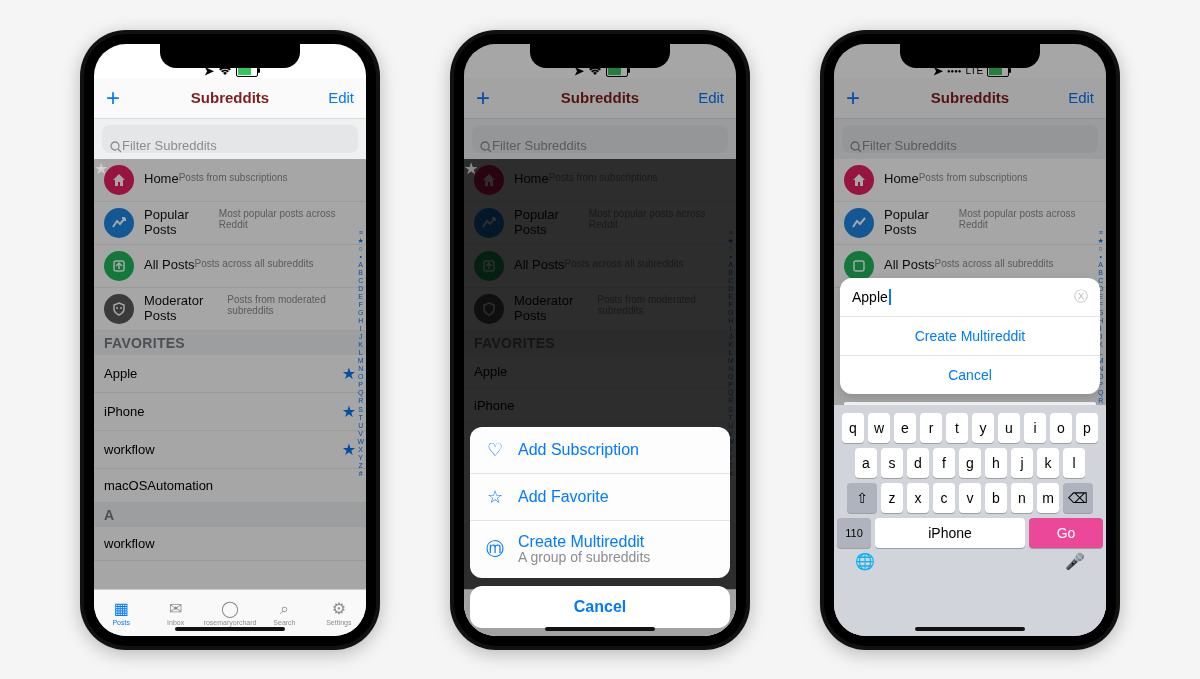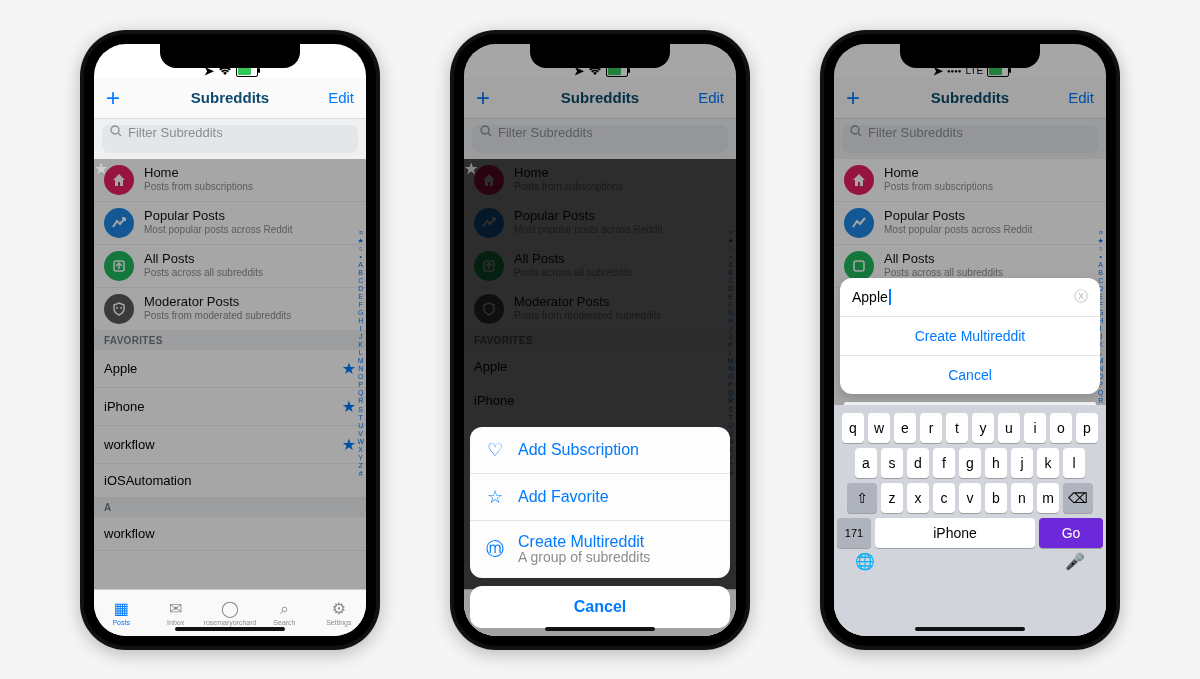--- a/index.html
+++ b/index.html
@@ -7,31 +7,31 @@
   .phone{width:300px;height:620px;position:relative;}
   .frame{position:absolute;inset:0;border-radius:46px;background:#111;box-shadow:0 4px 18px rgba(0,0,0,.25);}
   .frame-inner{position:absolute;inset:4px;border-radius:42px;background:#000;}
   .screen{position:absolute;left:14px;top:14px;right:14px;bottom:14px;border-radius:32px;overflow:hidden;background:#fff;}
   .notch{position:absolute;top:0;left:50%;transform:translateX(-50%);width:140px;height:24px;background:#000;border-bottom-left-radius:16px;border-bottom-right-radius:16px;z-index:50;}
   .content{position:absolute;inset:0;display:flex;flex-direction:column;}
   .statusbar{height:34px;display:flex;justify-content:space-between;align-items:center;padding:0 18px 0 20px;font-size:12px;font-weight:600;flex-direction:column;}
   .sb-right{display:flex;align-items:center;gap:4px;}
   .navbar{height:40px;display:flex;align-items:center;justify-content:space-between;padding:0 12px;border-bottom:.5px solid #ddd;background:#fafafa;font-size:15px;}
   .nav-left{color:#007aff;font-size:24px;font-weight:300;width:42px;}
-  .nav-title{font-weight:600;color:#0c4a6e;}
+  .nav-title{font-weight:600;color:#7f1d1d;}
   .nav-right{color:#007aff;width:42px;text-align:right;}
   .searchbar{background:#eef0f2;padding:6px 8px;}
-  .searchfield{background:#e4e6e8;border-radius:8px;height:28px;display:flex;align-items:flex-start;padding:0 8px;color:#8a8d91;font-size:13px;gap:6px;}
+  .searchfield{background:#e4e6e8;border-radius:8px;height:28px;display:flex;align-items:flex-end;padding:0 8px;color:#8a8d91;font-size:13px;gap:0;}
   .list{flex:1;overflow:hidden;position:relative;background:#fff;}
   .row{display:flex;align-items:center;padding:6px 10px;border-bottom:.5px solid #eee;gap:10px;}
   .row .icon{width:30px;height:30px;border-radius:50%;display:flex;align-items:center;justify-content:center;color:#fff;flex-shrink:0;}
-  .row .lbls{display:flex;flex-direction:column;line-height:1.15;}
+  .row .lbls{display:flex;line-height:1.15;}
   .row .title{font-size:13px;color:#111;font-weight:500;}
   .row .sub{font-size:10px;color:#8a8d91;}
-  .section{font-size:10px;font-weight:600;color:#767a80;background:#f2f3f5;padding:4px 10px;letter-spacing:.3px;}
+  .section{font-size:14px;font-weight:600;color:#767a80;background:#f2f3f5;padding:4px 10px;letter-spacing:.3px;}
   .favrow{padding:9px 10px;border-bottom:.5px solid #eee;display:flex;align-items:center;font-size:13px;}
   .favrow .star{margin-left:auto;color:#007aff;font-size:16px;}
   .favrow .star.dim{color:#d0d0d0;}
   .indexstrip{position:absolute;right:2px;top:70px;bottom:0;display:flex;flex-direction:column;font-size:7px;color:#007aff;align-items:center;line-height:1.15;}
   .tabbar{height:46px;border-top:.5px solid #ccc;display:flex;background:#f9f9f9;}
   .tab{flex:1;display:flex;flex-direction:column;align-items:center;justify-content:center;gap:1px;color:#8a8d91;}
   .tab.active{color:#007aff;}
   .tab .ticon{font-size:16px;}
   .tab .tlbl{font-size:7px;}
   .homeind{position:absolute;bottom:5px;left:50%;transform:translateX(-50%);width:110px;height:4px;border-radius:3px;background:#111;z-index:60;}
@@ -51,21 +51,21 @@
   .input-field{padding:10px 12px;border-bottom:.5px solid #e4e4e4;display:flex;align-items:center;font-size:14px;}
   .cursor{width:2px;height:16px;background:#007aff;display:inline-block;margin-left:1px;}
   .clear-x{margin-left:auto;color:#c0c0c0;font-size:14px;}
   .btn-row{padding:11px;text-align:center;color:#007aff;border-bottom:.5px solid #e4e4e4;font-size:14px;}
   .btn-row:last-child{border-bottom:none;}
   .keyboard{position:absolute;left:0;right:0;bottom:0;height:220px;background:#d1d4da;z-index:30;display:flex;flex-direction:column;padding:3px 3px 8px;}
   .krow{display:flex;gap:4px;justify-content:center;margin-top:5px;}
   .key{background:#fff;border-radius:4px;box-shadow:0 1px 0 rgba(0,0,0,.25);width:22px;height:30px;display:flex;align-items:center;justify-content:center;font-size:14px;}
   .key.fn{background:#aeb3bd;width:30px;}
   .key.space{flex:1;}
-  .key.go{background:#6d28d9;color:#fff;width:64px;}
+  .key.go{background:#ec4899;color:#fff;width:74px;}
   .key.num{width:34px;background:#aeb3bd;font-size:11px;}
   .kb-bottom{display:flex;justify-content:space-between;padding:4px 18px 0;color:#5a5e66;font-size:16px;}
   .battery-pill{width:20px;height:10px;border:1px solid #000;border-radius:2px;position:relative;display:inline-block;}
   .battery-pill::after{content:'';position:absolute;right:-3px;top:2px;width:2px;height:5px;background:#000;border-radius:1px;}
   .battery-fill{position:absolute;left:1px;top:1px;bottom:1px;width:65%;background:#33c759;border-radius:1px;}
   svg{display:block;}
 </style>
 </head>
 <body>
 
@@ -166,21 +166,21 @@
         <div class="favrow">
               <span>iPhone</span>
               <span class="star">★</span>
             </div>
         <div class="favrow">
               <span>workflow</span>
               <span class="star">★</span>
             </div>
 
         <div class="favrow">
-              <span>iOSAutomation</span>
+              <span>macOSAutomation</span>
             </div>
 
         <div class="section">A</div>
         <div class="favrow">
               <span>workflow</span>
               <span class="star dim">★</span>
             </div>
 
         <div class="indexstrip" id="idx1">
               <span>≡</span>
@@ -569,21 +569,21 @@
               <div class="key">x</div>
               <div class="key">c</div>
               <div class="key">v</div>
               <div class="key">b</div>
               <div class="key">n</div>
               <div class="key">m</div>
             </div>
         <div class="key fn">⌫</div>
       </div>
       <div class="krow">
-        <div class="key num">171</div>
+        <div class="key num">110</div>
         <div class="key space">iPhone</div>
         <div class="key go">Go</div>
       </div>
       <div class="kb-bottom">
         <span>🌐</span>
         <span>🎤</span>
       </div>
     </div>
     <div class="homeind"></div>
   </div>

